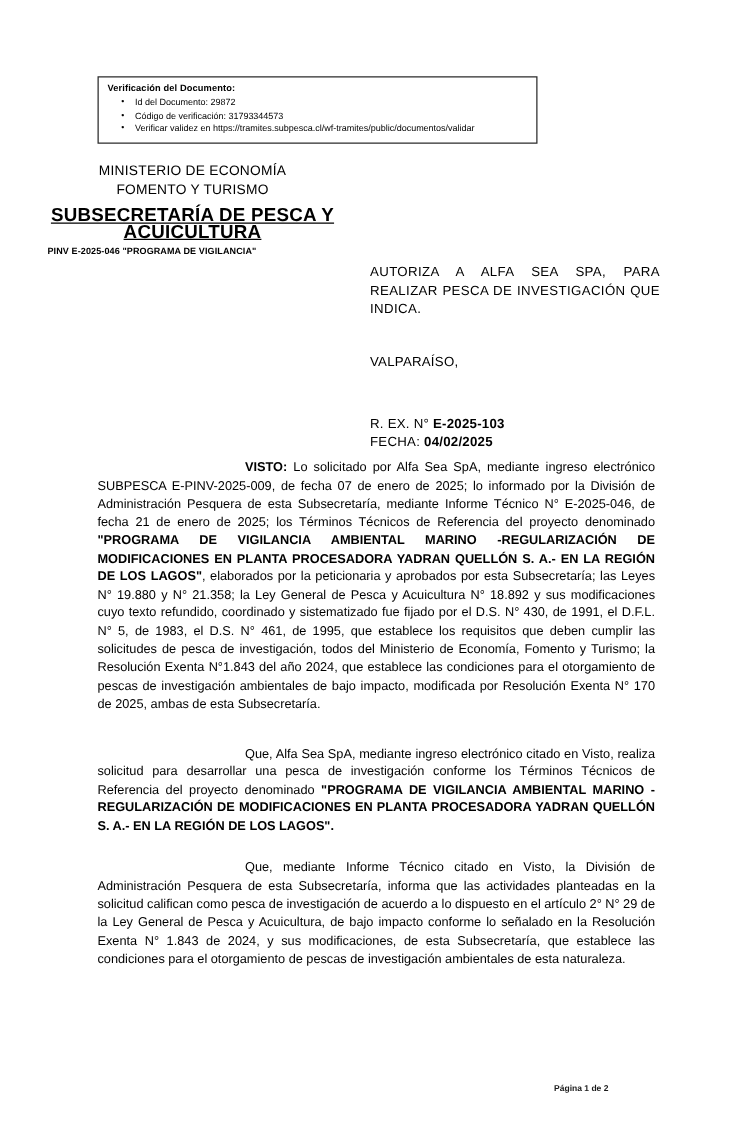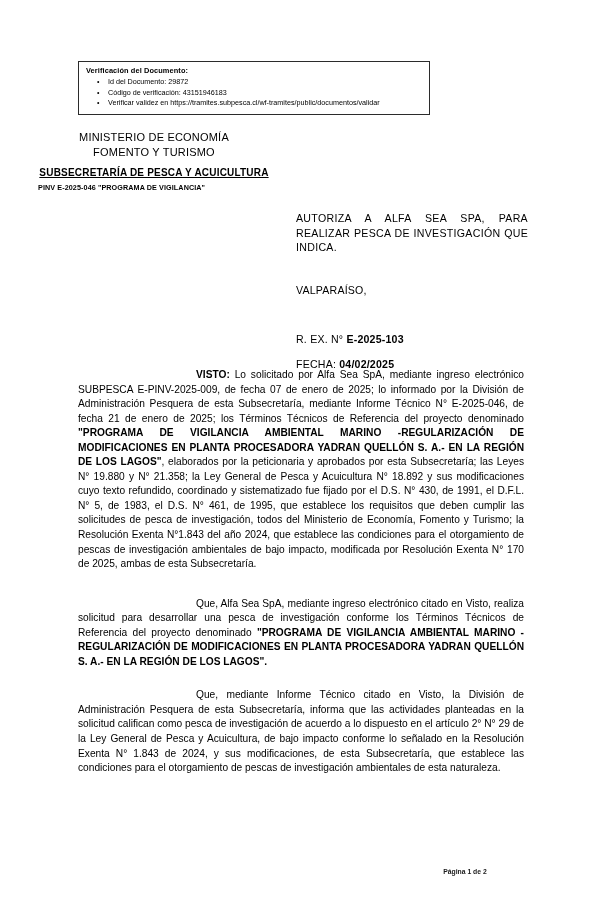--- a/index.html
+++ b/index.html
@@ -61,21 +61,21 @@
     width: 232px;
     text-align: center;
   }
   .lh-line1, .lh-line2 {
     font-size: 11px;
     line-height: 15px;
     letter-spacing: 0.2px;
   }
   .lh-sub {
     margin-top: 6px;
-    font-size: 10px;
+    font-size: 15px;
     font-weight: bold;
     line-height: 13px;
     text-decoration: underline;
     letter-spacing: 0.2px;
   }
   .lh-pinv {
     margin-top: 4px;
     font-size: 7.2px;
     font-weight: bold;
     line-height: 10px;
@@ -103,21 +103,20 @@
     line-height: 14.6px;
     letter-spacing: 0.2px;
   }
   .tb-res {
     margin-top: 35px;
     font-size: 10.6px;
     line-height: 15px;
     letter-spacing: 0.2px;
   }
   .tb-date {
-    margin-top: 10px;
     font-size: 10.6px;
     line-height: 15px;
     letter-spacing: 0.2px;
   }
   .tb-res b, .tb-date b { font-weight: bold; letter-spacing: 0.2px; }
 
   
   .body-copy {
     position: absolute;
     left: 78px;
@@ -167,21 +166,21 @@
 
 <div class="verif-box">
   <div class="verif-title">Verificación del Documento:</div>
   <ul class="verif-list">
     <li>
       <span class="bullet">•</span>
       <span>Id del Documento: 29872</span>
     </li>
     <li>
       <span class="bullet">•</span>
-      <span>Código de verificación: 43151946183</span>
+      <span>Código de verificación: 31793344573</span>
     </li>
     <li>
       <span class="bullet">•</span>
       <span>Verificar validez en https://tramites.subpesca.cl/wf-tramites/public/documentos/validar</span>
     </li>
   </ul>
 </div>
 
 <div class="letterhead">
   <div class="lh-line1">MINISTERIO DE ECONOMÍA</div>

